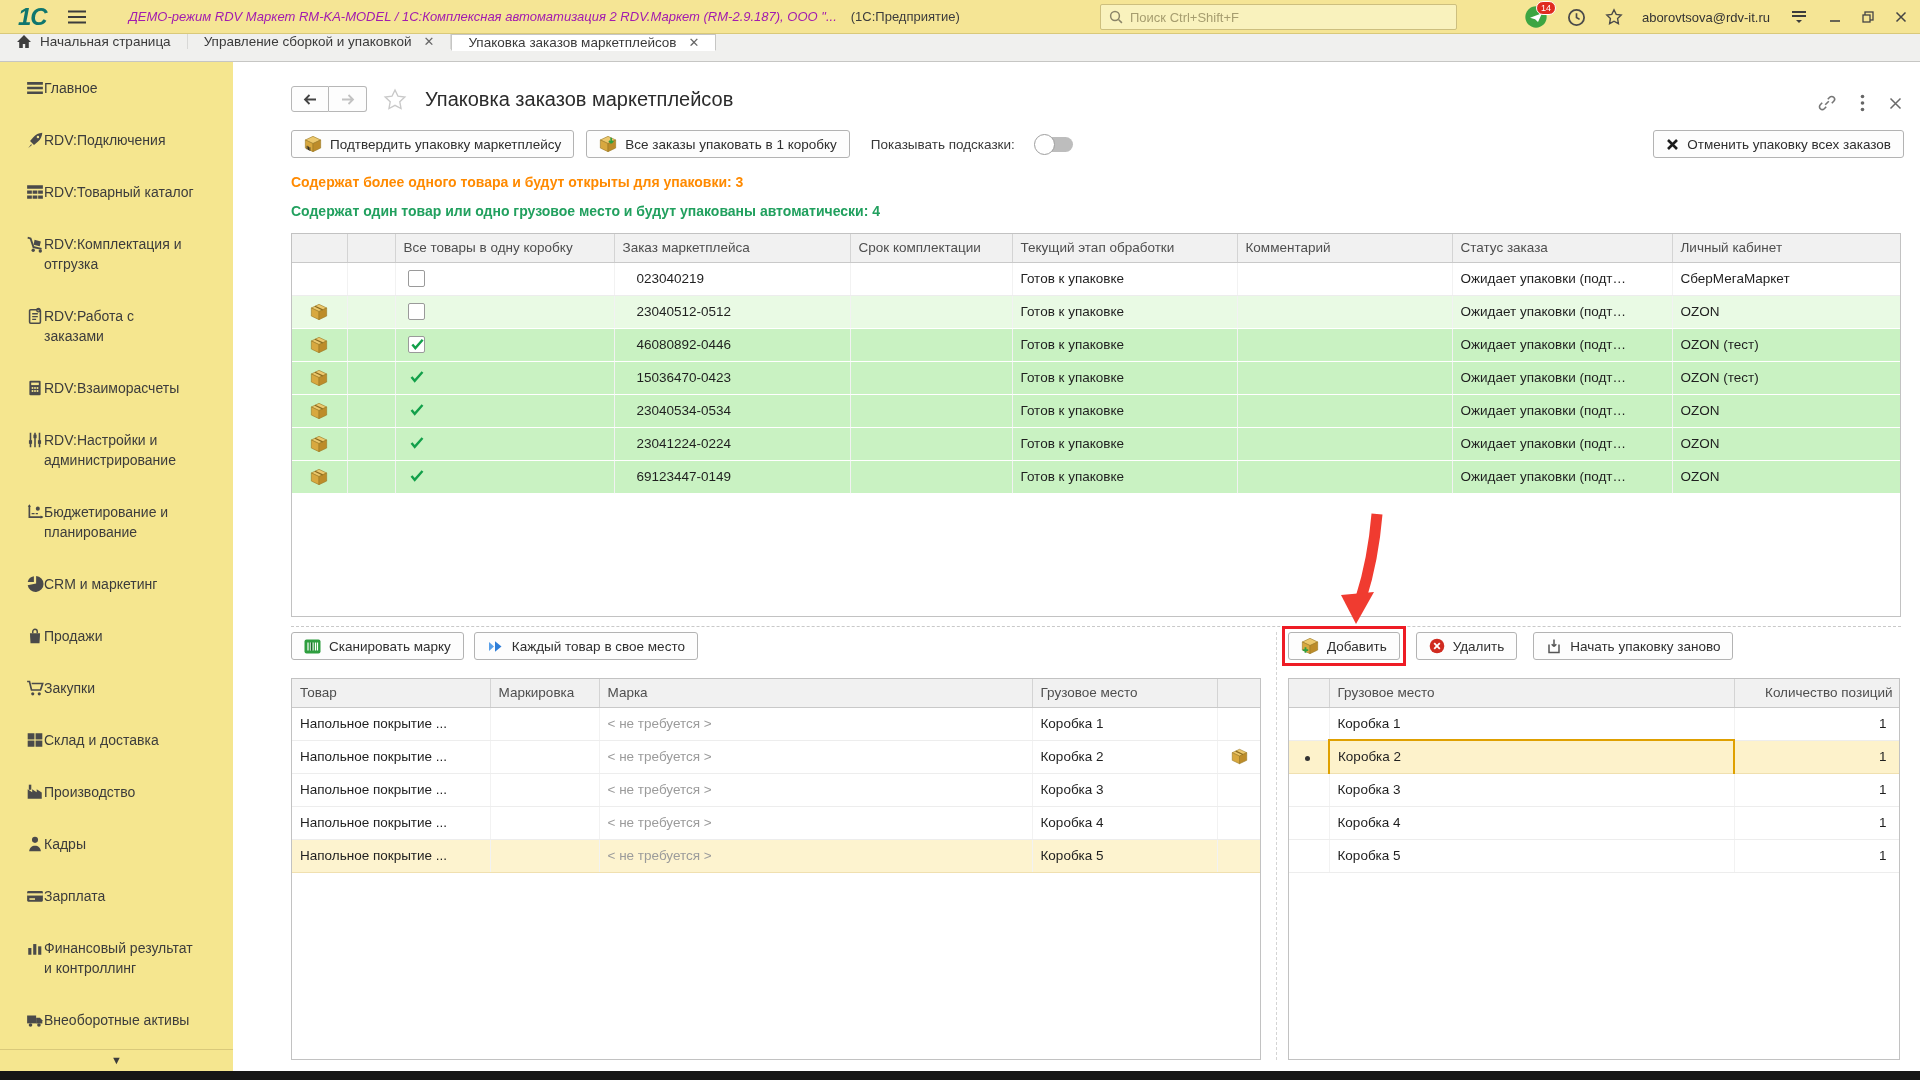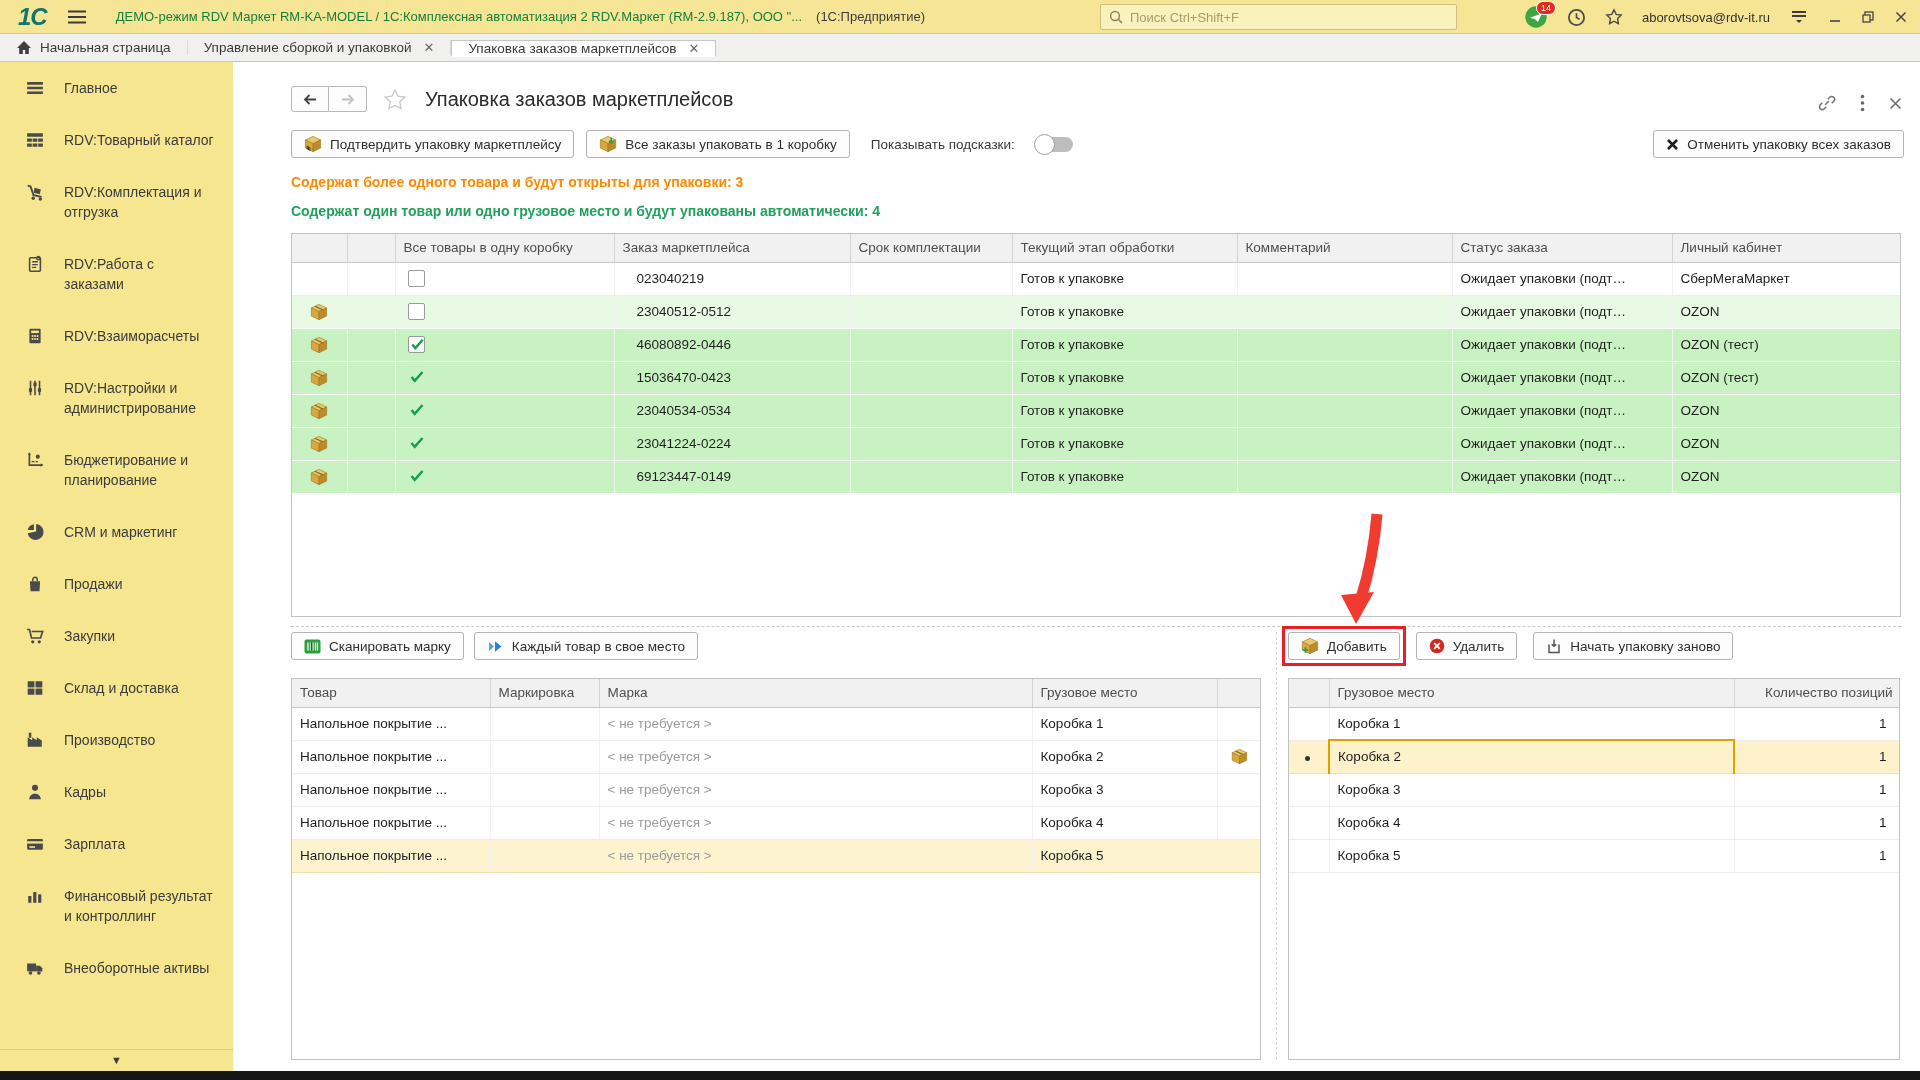--- a/index.html
+++ b/index.html
@@ -4,39 +4,39 @@
 <style>
   * { margin:0; padding:0; box-sizing:border-box; }
   html,body { width:1920px; height:1080px; overflow:hidden; font-family:"Liberation Sans", sans-serif; background:#fff; }
   body { position:relative; }
   svg { display:block; }
 
   
   .titlebar { position:absolute; left:0; top:0; width:1920px; height:34px; background:#f5e595; border-bottom:1px solid #d9c97a; display:flex; align-items:center; }
   .logo { font-size:24px; font-weight:bold; font-style:italic; color:#0f766e; margin-left:18px; letter-spacing:-1px; }
   .hamburger { margin-left:20px; cursor:pointer; }
-  .win-title { margin-left:29px; font-size:13px; color:#15803d; white-space:nowrap; }
+  .win-title { margin-left:42px; font-size:13px; color:#a21caf; white-space:nowrap;font-style:italic; }
   .app-name { margin-left:14px; font-size:13px; color:#3c3c3c; white-space:nowrap; }
   .search-box { position:absolute; left:1100px; top:4px; width:357px; height:26px; background:#f9f2bd; border:1px solid #cdbf7e; border-radius:2px; display:flex; align-items:center; padding:0 8px; gap:7px; }
   .search-ph { font-size:13px; color:#a69d6f; }
   .tb-right { position:absolute; right:12px; top:0; height:34px; display:flex; align-items:center; gap:19px; }
   .notif { position:relative; }
   .badge { position:absolute; top:-4px; right:-8px; background:#e02b20; color:#fff; font-size:9px; font-weight:normal; border-radius:8px; padding:1px 4px; border:1px solid #fff; }
   .email { font-size:13px; color:#333; }
   .winctl { color:#444; }
 
   
-  .tabbar { position:absolute; left:0; top:34px; width:1920px; height:28px; background:#f0f0ee; border-bottom:1px solid #c6c6c4; display:flex; align-items:center; }
+  .tabbar { position:absolute; left:0; top:34px; width:1920px; height:28px; background:#f0f0ee; border-bottom:1px solid #c6c6c4; display:flex; align-items:flex-start; }
   .tab { display:flex; align-items:center; gap:8px; padding:0 16px; font-size:13.5px; color:#3a3a3a; border-right:1px solid #d8d8d6; cursor:pointer; }
   .tab.active { background:#fff; border:1px solid #c6c6c4; border-bottom:1px solid #fff; margin-bottom:-1px; border-right:1px solid #c6c6c4; }
   .tab-close { color:#666; font-size:13px; margin-left:4px; }
 
   
   .sidebar { position:absolute; left:0; top:62px; width:233px; height:1009px; background:#f5e68f; overflow:hidden; }
-  .side-item { display:flex; gap:20px; padding:16px 8px 16px 26px; cursor:pointer; }
+  .side-item { display:flex; padding:16px 8px 16px 26px; cursor:pointer; }
   .side-item .lbl { font-size:14px; color:#3c3c3c; line-height:20px; max-width:150px; }
   .side-item .ic { width:18px; height:18px; flex:none; margin-top:1px; }
   .side-more { position:absolute; left:0; bottom:0; width:233px; height:22px; background:#f5e68f; border-top:1px solid #d9c97a; text-align:center; font-size:11px; color:#3c3c3c; line-height:20px; cursor:pointer; }
 
   
   .main { position:absolute; left:233px; top:62px; width:1687px; height:1009px; background:#fff; }
   .page-top-icons { position:absolute; top:32px; right:18px; display:flex; gap:24px; align-items:center; }
   .nav-row { position:absolute; left:58px; top:24px; display:flex; align-items:center; }
   .navbtn { width:38px; height:26px; background:#fdfdfd; border:1px solid #b7b7b7; display:flex; align-items:center; justify-content:center; cursor:pointer; }
   .navbtn.back { border-radius:3px 0 0 3px; }
@@ -181,20 +181,30 @@
 </div>
 
 <div class="sidebar">
   <div class="side-item">
     <span class="ic">
         <svg width="18" height="18" viewBox="0 0 16 16" fill="#4a4a4a">
           <path d="M1 2.6h14v2.4H1zM1 6.8h14v2.4H1zM1 11h14v2.4H1z"></path>
         </svg>
       </span>
     <span class="lbl">Главное</span>
+  </div>
+  <div class="side-item">
+    <span class="ic">
+        <svg width="18" height="18" viewBox="0 0 16 16" fill="#4a4a4a">
+          <path d="M14.5 1.5c-3.2.2-6 1.6-8 4L3.6 8.9l3.5 3.5 3.4-2.9c2.4-2 3.8-4.8 4-8z"></path>
+          <circle cx="10.6" cy="5.4" r="1.1" fill="#f5e68f"></circle>
+          <path d="M4.6 11.7L2 15l3.3-2.6z"></path>
+        </svg>
+      </span>
+    <span class="lbl">RDV:Подключения</span>
   </div>
   <div class="side-item">
     <span class="ic">
         <svg width="18" height="18" viewBox="0 0 16 16" fill="#4a4a4a">
           <path d="M1 2h14v3.2H1zM1 6.6h4.2v3H1zM5.9 6.6h4.2v3H5.9zM10.8 6.6H15v3h-4.2zM1 11h4.2v3H1zM5.9 11h4.2v3H5.9zM10.8 11H15v3h-4.2z"></path>
         </svg>
       </span>
     <span class="lbl">RDV:Товарный каталог</span>
   </div>
   <div class="side-item">

